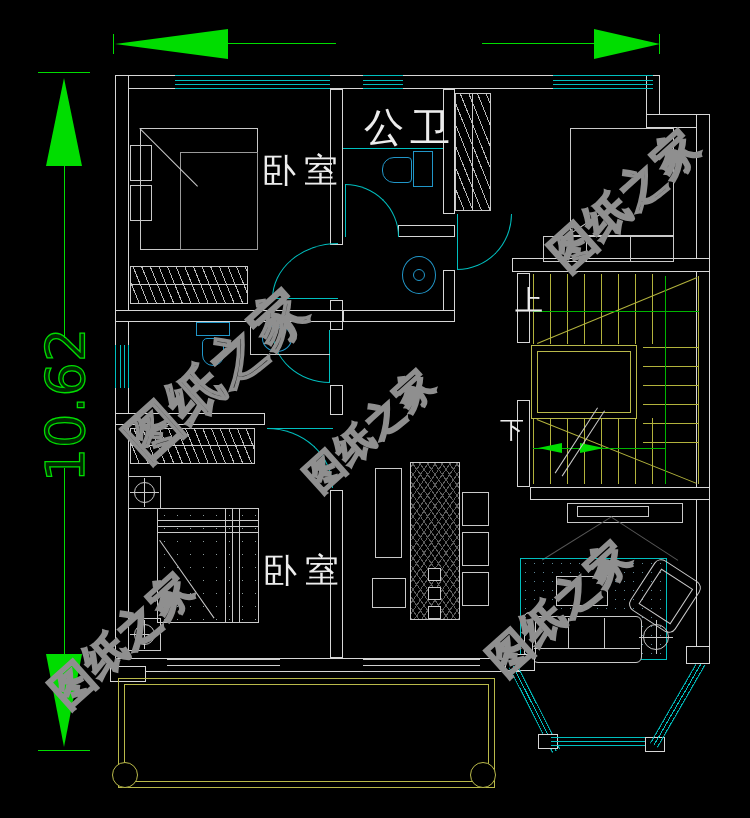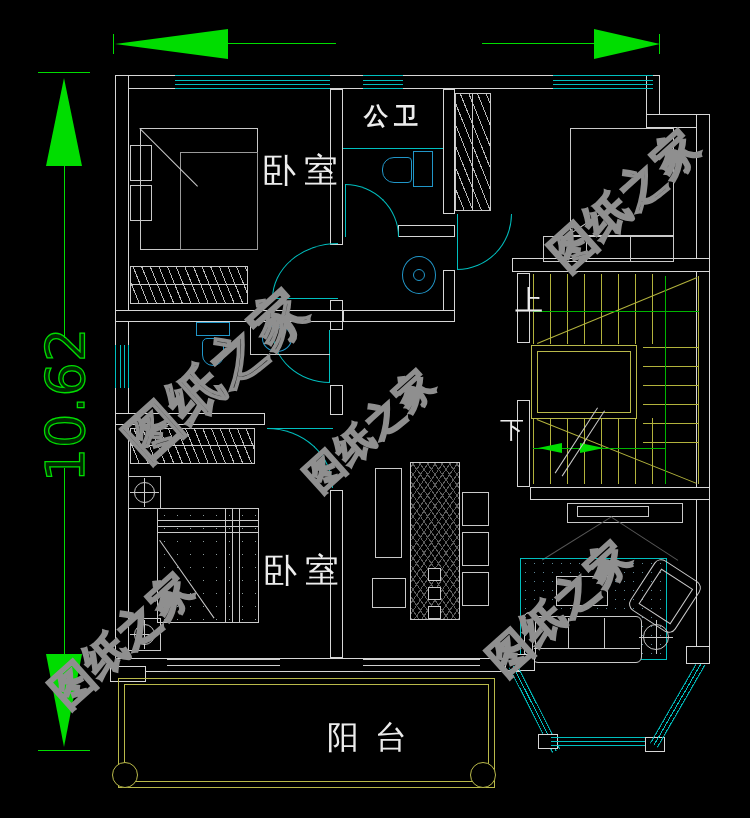--- a/index.html
+++ b/index.html
@@ -203,23 +203,22 @@
   <div class="a glaz" style="left:650px;top:743px;width:95px;transform:rotate(-60deg);transform-origin:0 0;"></div>
   <div class="a wall" style="left:686px;top:646px;width:24px;height:18px;"></div>
 
   <div class="a wall" style="left:110px;top:666px;width:36px;height:16px;"></div>
   <div class="a ylw" style="left:118px;top:678px;width:377px;height:110px;"></div>
   <div class="a ylw" style="left:124px;top:684px;width:365px;height:98px;"></div>
   <div class="a ylw" style="left:112px;top:762px;width:26px;height:26px;border-radius:50%;background:#000;"></div>
   <div class="a ylw" style="left:470px;top:762px;width:26px;height:26px;border-radius:50%;background:#000;"></div>
 
   <div class="a rlabel" style="left:262px;top:148px;font-size:34px;letter-spacing:8px;">卧室</div>
-  <div class="a rlabel" style="left:364px;top:100px;font-size:24px;letter-spacing:6px;font-weight:bold;">公卫</div>
+  <div class="a rlabel" style="left:364px;top:100px;font-size:40px;letter-spacing:6px;">公卫</div>
   <div class="a rlabel" style="left:263px;top:548px;font-size:34px;letter-spacing:8px;">卧室</div>
-  <div class="a rlabel" style="left:327px;top:716px;font-size:32px;letter-spacing:16px;">阳台</div>
   <div class="a rlabel" style="left:515px;top:282px;font-size:28px;">上</div>
   <div class="a rlabel" style="left:500px;top:414px;font-size:24px;">下</div>
 
   <div class="a ctr wm" style="left:92px;top:340px;width:250px;height:70px;font-size:54px;">图纸之家</div>
   <div class="a ctr wm" style="left:540px;top:170px;width:170px;height:60px;font-size:44px;">图纸之家</div>
   <div class="a ctr wm" style="left:300px;top:402px;width:140px;height:56px;font-size:38px;">图纸之家</div>
   <div class="a ctr wm" style="left:45px;top:610px;width:155px;height:60px;font-size:42px;">图纸之家</div>
   <div class="a ctr wm" style="left:482px;top:578px;width:156px;height:60px;font-size:42px;">图纸之家</div>
 
 </div>

